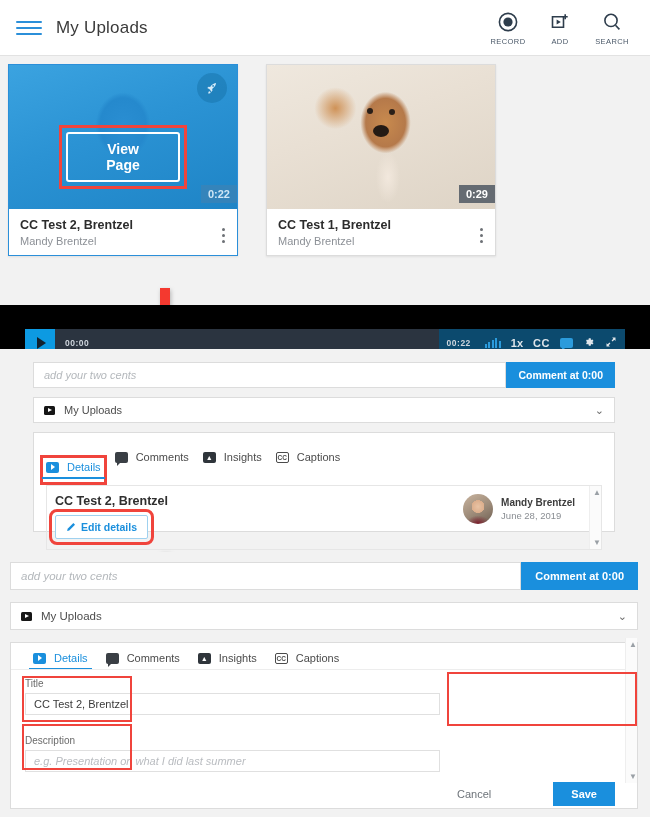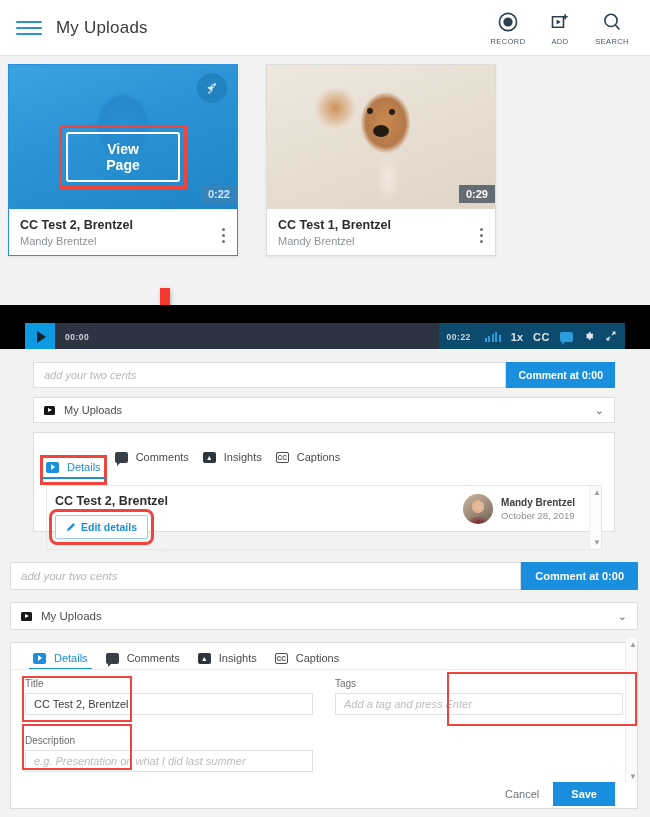--- a/index.html
+++ b/index.html
@@ -80,21 +80,21 @@
   .card-title { font-size: 12.5px; font-weight: bold; color: #2c2c2c; }
   .card-owner { font-size: 11px; color: #8c9096; margin-top: 3px; }
   .kebab { position: absolute; right: 12px; bottom: 9px; cursor: pointer; line-height: 3px; }
   .kebab i { display: block; width: 3px; height: 3px; border-radius: 50%; background: #6d7176; margin: 3px 0; }
 
   
   .arrow { position: absolute; width: 34px; filter: drop-shadow(1px 2px 2px rgba(0,0,0,.25)); }
 
   
   .player { position: absolute; left: 0; width: 650px; background: #000; }
-  .player-inner { position: absolute; left: 25px; right: 25px; top: 18px; height: 28px; background: #2b3440; display: flex; align-items: center; }
+  .player-inner { position: absolute; left: 25px; right: 25px; top: 24px; height: 28px; background: #2b3440; display: flex; align-items: center; }
   .play-btn { width: 30px; height: 28px; background: #0d9ae2; display: flex; align-items: center; justify-content: center; cursor: pointer; }
   .play-btn b { display:block; width:0; height:0; border-left: 9px solid #12212e; border-top: 6px solid transparent; border-bottom: 6px solid transparent; margin-left:2px;}
   .t-left { color: #cfd6dd; font-size: 8.5px; font-weight: bold; margin-left: 10px; letter-spacing:.5px; }
   .ctrl-right { margin-left: auto; display: flex; align-items: center; height: 28px; background:#0c4a6e; padding: 0 8px; gap: 10px; }
   .t-right { color: #cfd6dd; font-size: 8.5px; font-weight: bold; letter-spacing:.5px; margin-right: 4px;}
   .vol { display:flex; align-items:flex-end; gap:1.5px; height:10px; }
   .vol i { width:2px; background:#2b9bdc; display:block; }
   .spd { color:#dfe5ea; font-size:11px; font-weight:bold; cursor:pointer;}
   .cc { color:#dfe5ea; font-size:11px; font-weight:bold; letter-spacing:.5px; cursor:pointer;}
   .bubble { width:13px; height:10px; background:#2b9bdc; border-radius:2px; position:relative; cursor:pointer;}
@@ -163,21 +163,21 @@
   .fld { position: relative; }
   .fld-label { font-size: 10px; color: #6a6a6a; margin-bottom: 4px; }
   .fld-input {
     height: 22px; border: 1px solid #e0e0e0; background: #fff; font-size: 11px; color: #3a3a3a;
     padding: 0 8px; width: 100%; font-family: "Liberation Sans", sans-serif;
   }
   .fld-input::placeholder { color: #b9bcc0; font-style: italic; }
   .fld-input.ph { color: #b9bcc0; font-style: italic; }
   .form-actions { display: flex; align-items: center; justify-content: flex-end; gap: 14px; padding: 10px 22px 10px 0; }
   .cancel-btn { background: none; border: none; color: #6d7379; font-size: 11px; cursor: pointer; font-family: "Liberation Sans", sans-serif;}
-  .save-btn { background: #1a8fdd; color: #fff; border: none; font-size: 11px; font-weight: bold; padding: 6px 18px; cursor: pointer; font-family: "Liberation Sans", sans-serif;}
+  .save-btn { background: #1a8fdd; color: #fff; border: none; font-size: 11px; font-weight: bold; padding: 6px 18px; cursor: pointer; font-family: "Liberation Sans", sans-serif; margin-left: 48px;}
   .redbox { position: absolute; border: 2.5px solid #f0443c; pointer-events: none; }
 </style>
 </head>
 <body>
 
 <div class="page">
 
   <div class="appbar">
     <div class="hamburger">
       <span></span>
@@ -341,21 +341,21 @@
         <button class="edit-btn hl-red" style="outline-offset:3px">
           <svg width="10" height="10" viewBox="0 0 16 16">
               <path d="M11.8 1.6l2.6 2.6L5.2 13.4 1.8 14.2l.8-3.4z" fill="#1a8fdd"></path>
             </svg>
           <span>Edit details</span>
         </button>
         <div class="owner-block">
           <div class="avatar"></div>
           <div>
             <div class="owner-name">Mandy Brentzel</div>
-            <div class="owner-date">October 28, 2019</div>
+            <div class="owner-date">June 28, 2019</div>
           </div>
         </div>
         <div class="vscroll">
           <span class="up">▲</span>
           <span class="dn">▼</span>
         </div>
       </div>
     </div>
   </div>
 
@@ -408,26 +408,20 @@
             <div class="fld">
               <div class="fld-label">Title</div>
               <input class="fld-input" value="CC Test 2, Brentzel" style="">
             </div>
             <div class="fld" style="margin-top:20px;">
               <div class="fld-label">Description</div>
               <input class="fld-input ph" placeholder="e.g. Presentation on what I did last summer" style="">
             </div>
           </div>
           <div style="width:22px;"></div>
-          <div style="flex:1;">
-            <div class="fld">
-              <div class="fld-label">Tags</div>
-              <input class="fld-input ph" placeholder="Add a tag and press Enter" style="">
-            </div>
-          </div>
         </div>
 
         <div class="form-actions">
           <button class="cancel-btn">Cancel</button>
           <button class="save-btn">Save</button>
         </div>
 
         <div class="vscroll" style="top:-32px; height:145px;">
           <span class="up">▲</span>
           <span class="dn">▼</span>

